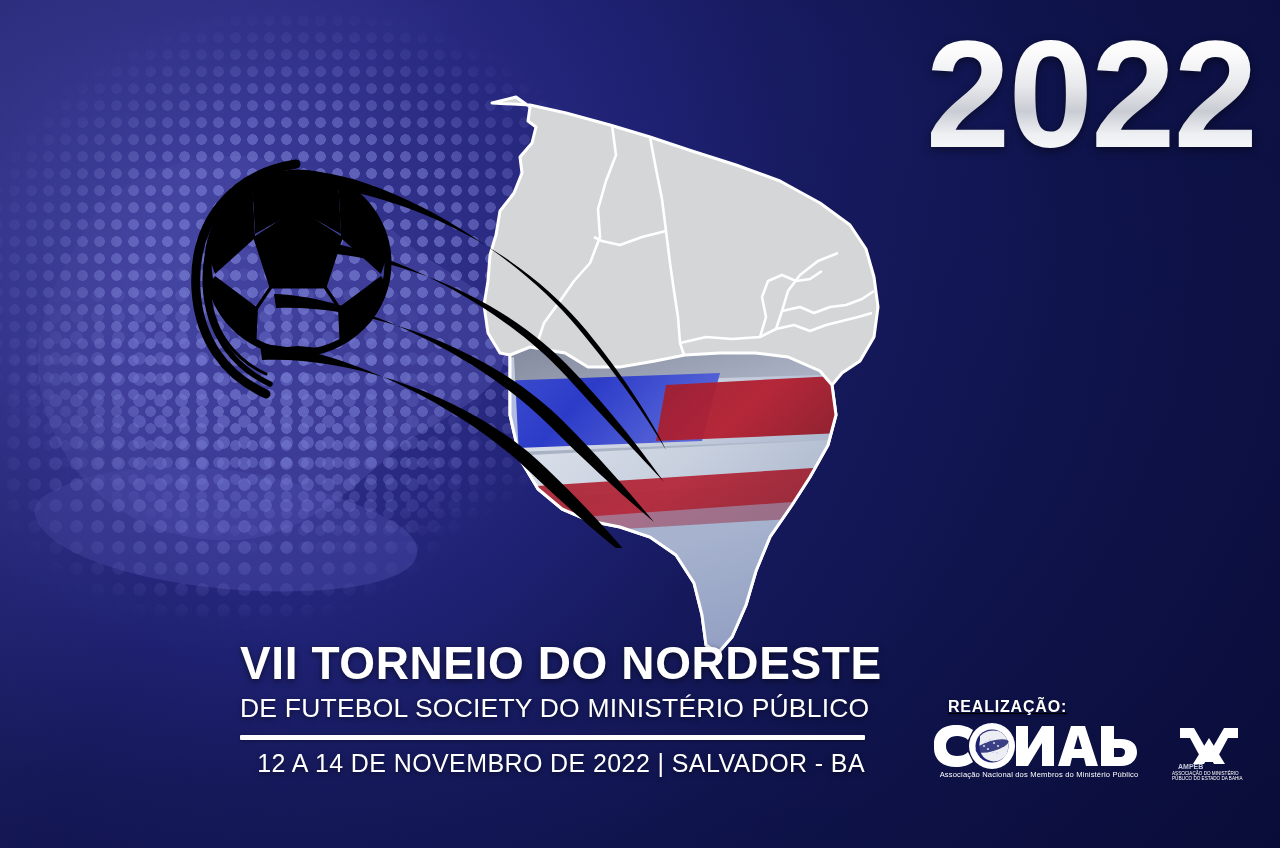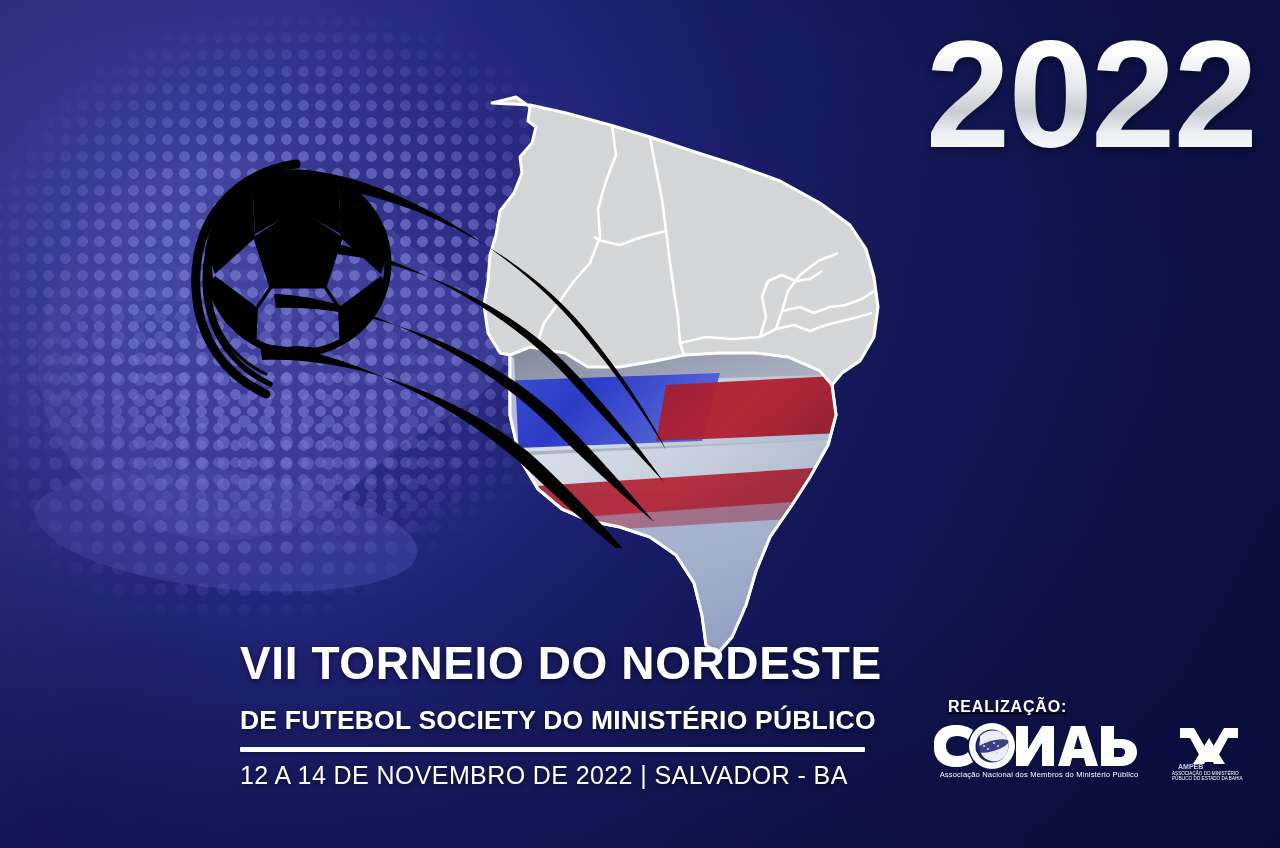--- a/index.html
+++ b/index.html
@@ -72,29 +72,29 @@
     filter:drop-shadow(0 3px 5px rgba(0,0,0,.45));
     font-family:"Liberation Sans", sans-serif;
   }
   .year-sub{
     margin-top:2px;
     font-size:47px; font-weight:bold; color:#ffffff; letter-spacing:.5px;
     text-shadow:0 2px 5px rgba(0,0,0,.5);
   }
 
   
-  .titles{ position:absolute; left:240px; top:640px; width:625px; text-align:left; }
+  .titles{ position:absolute; left:240px; top:640px; width:625px; text-align:right; }
   .t-main{
     font-size:46px; font-weight:bold; color:#fff; letter-spacing:.6px; line-height:1.02;
     text-shadow:0 2px 6px rgba(0,0,0,.55);
     white-space:nowrap;
   }
   .t-sub{
-    margin-top:18px;
-    font-size:26.5px; font-weight:bold; color:#fff; letter-spacing:.2px;
+    margin-top:6px;
+    font-size:26.5px; font-weight:normal; color:#fff; letter-spacing:.2px;
     text-shadow:0 2px 5px rgba(0,0,0,.5);
     white-space:nowrap;
   }
   .rule{ height:5px; background:#fff; margin:11px 0 9px 0; border-radius:1px; box-shadow:0 1px 3px rgba(0,0,0,.4); }
   .t-date{
     font-size:25px; font-weight:normal; color:#fff; letter-spacing:.4px;
     text-shadow:0 2px 5px rgba(0,0,0,.5);
     white-space:nowrap;
   }
 

